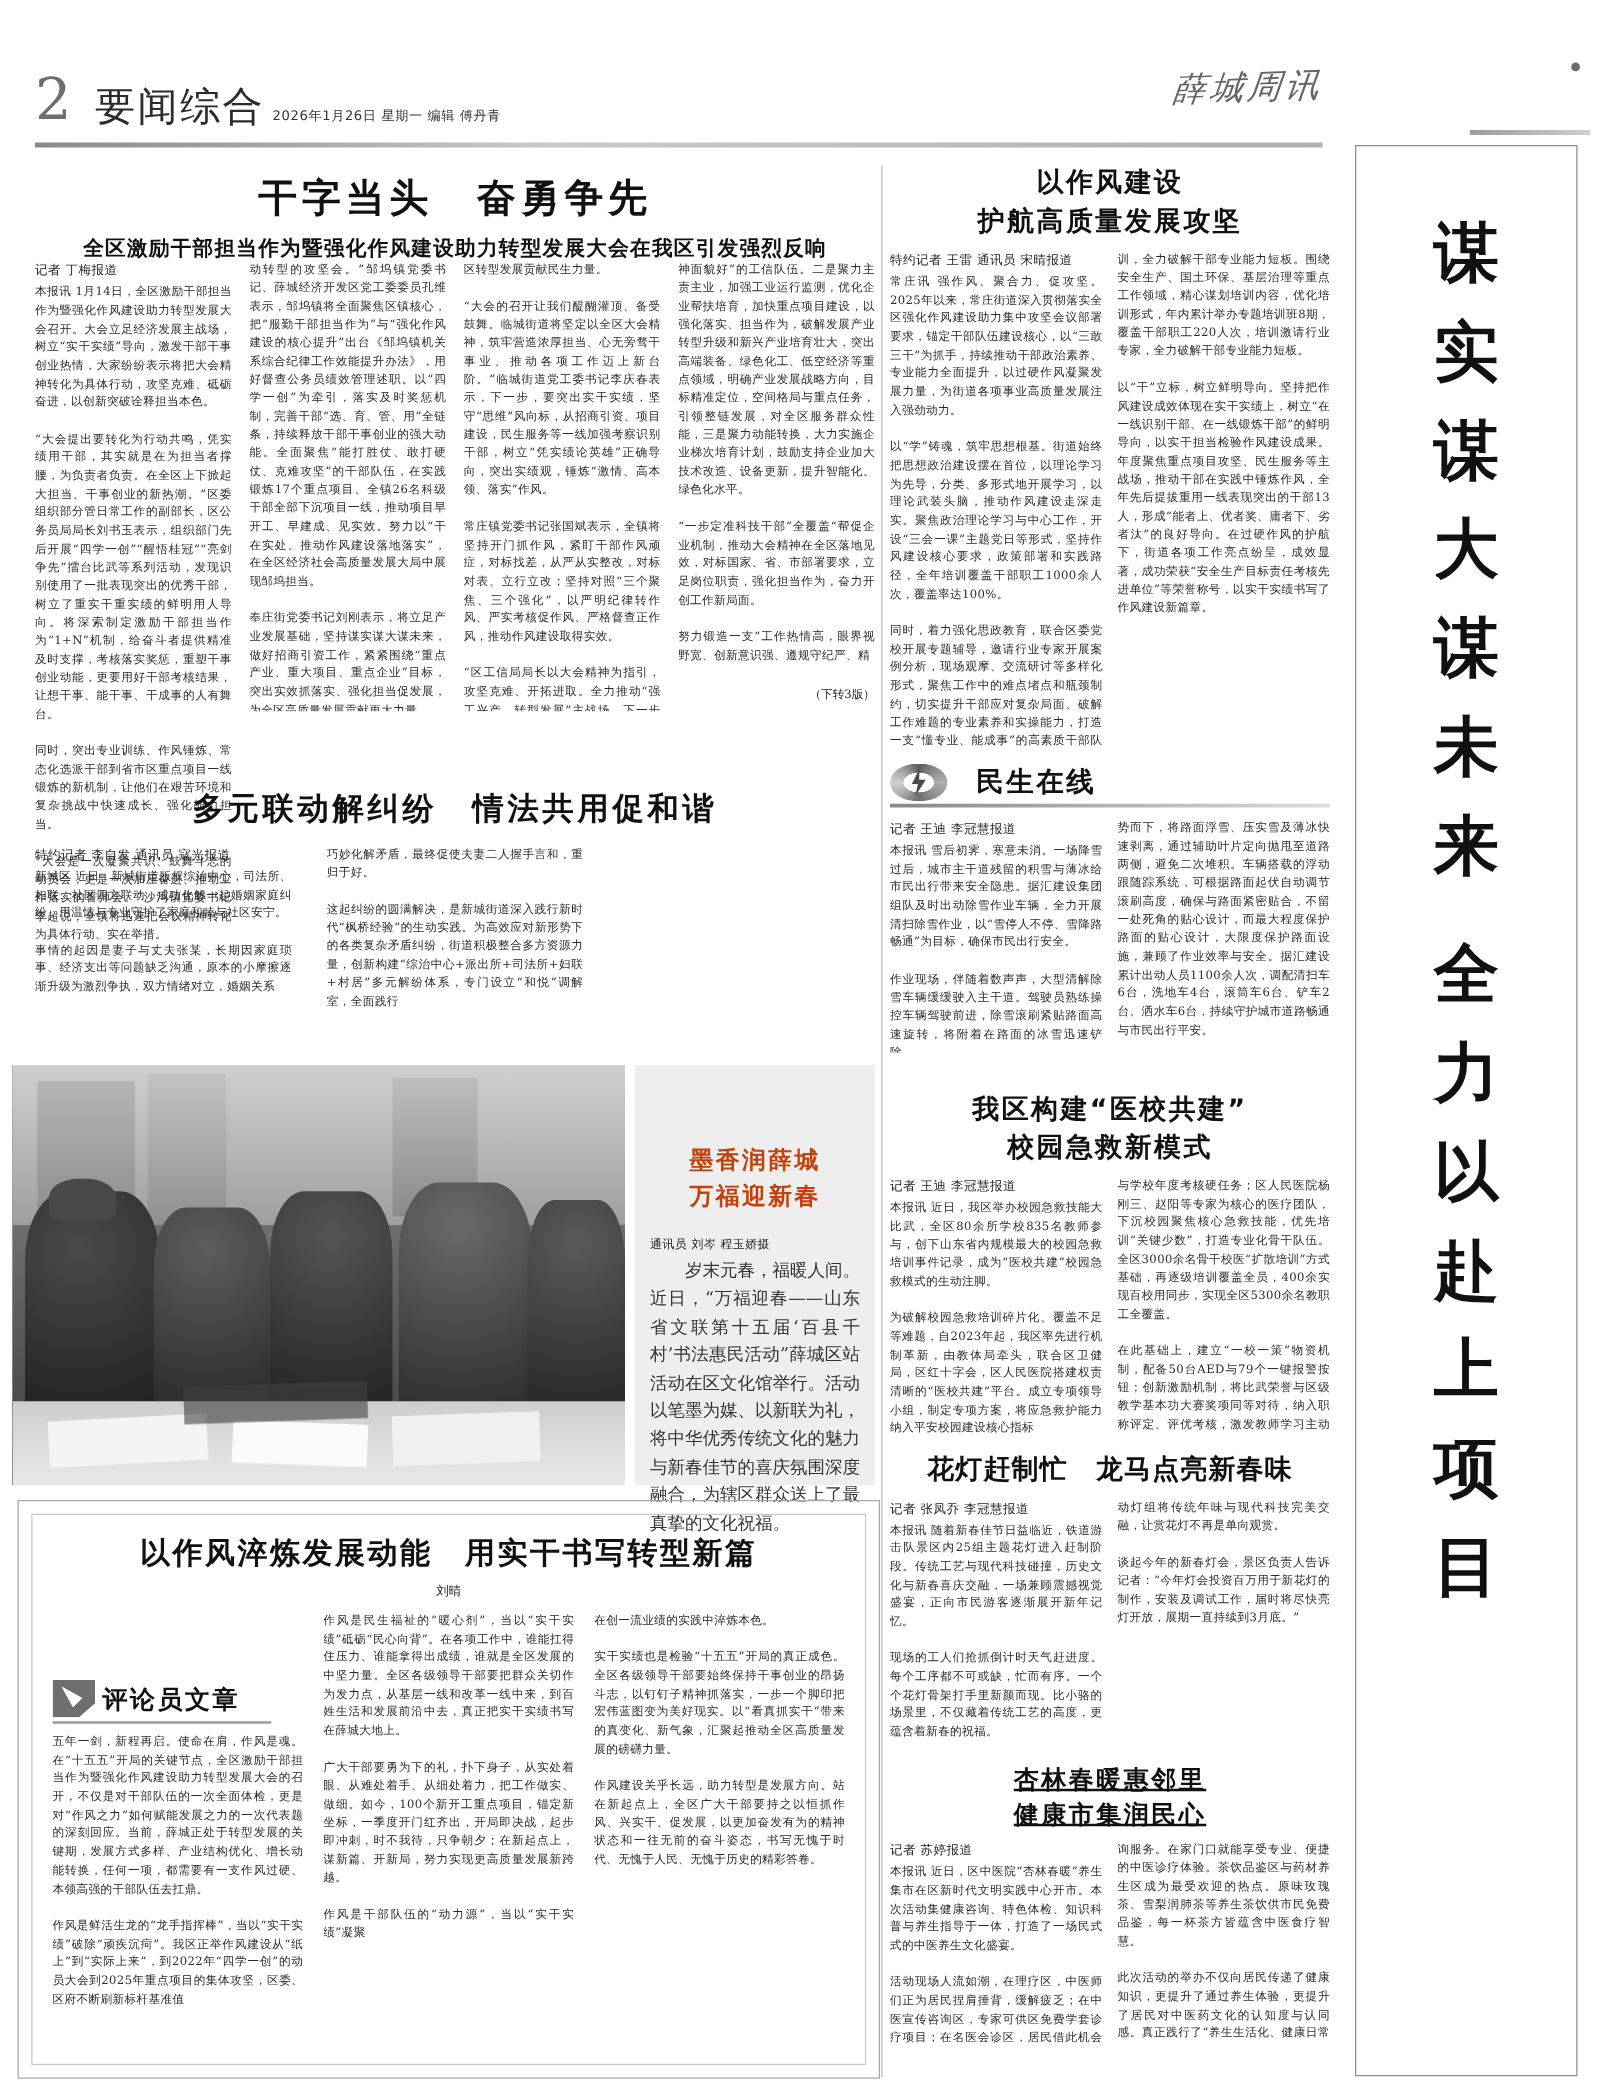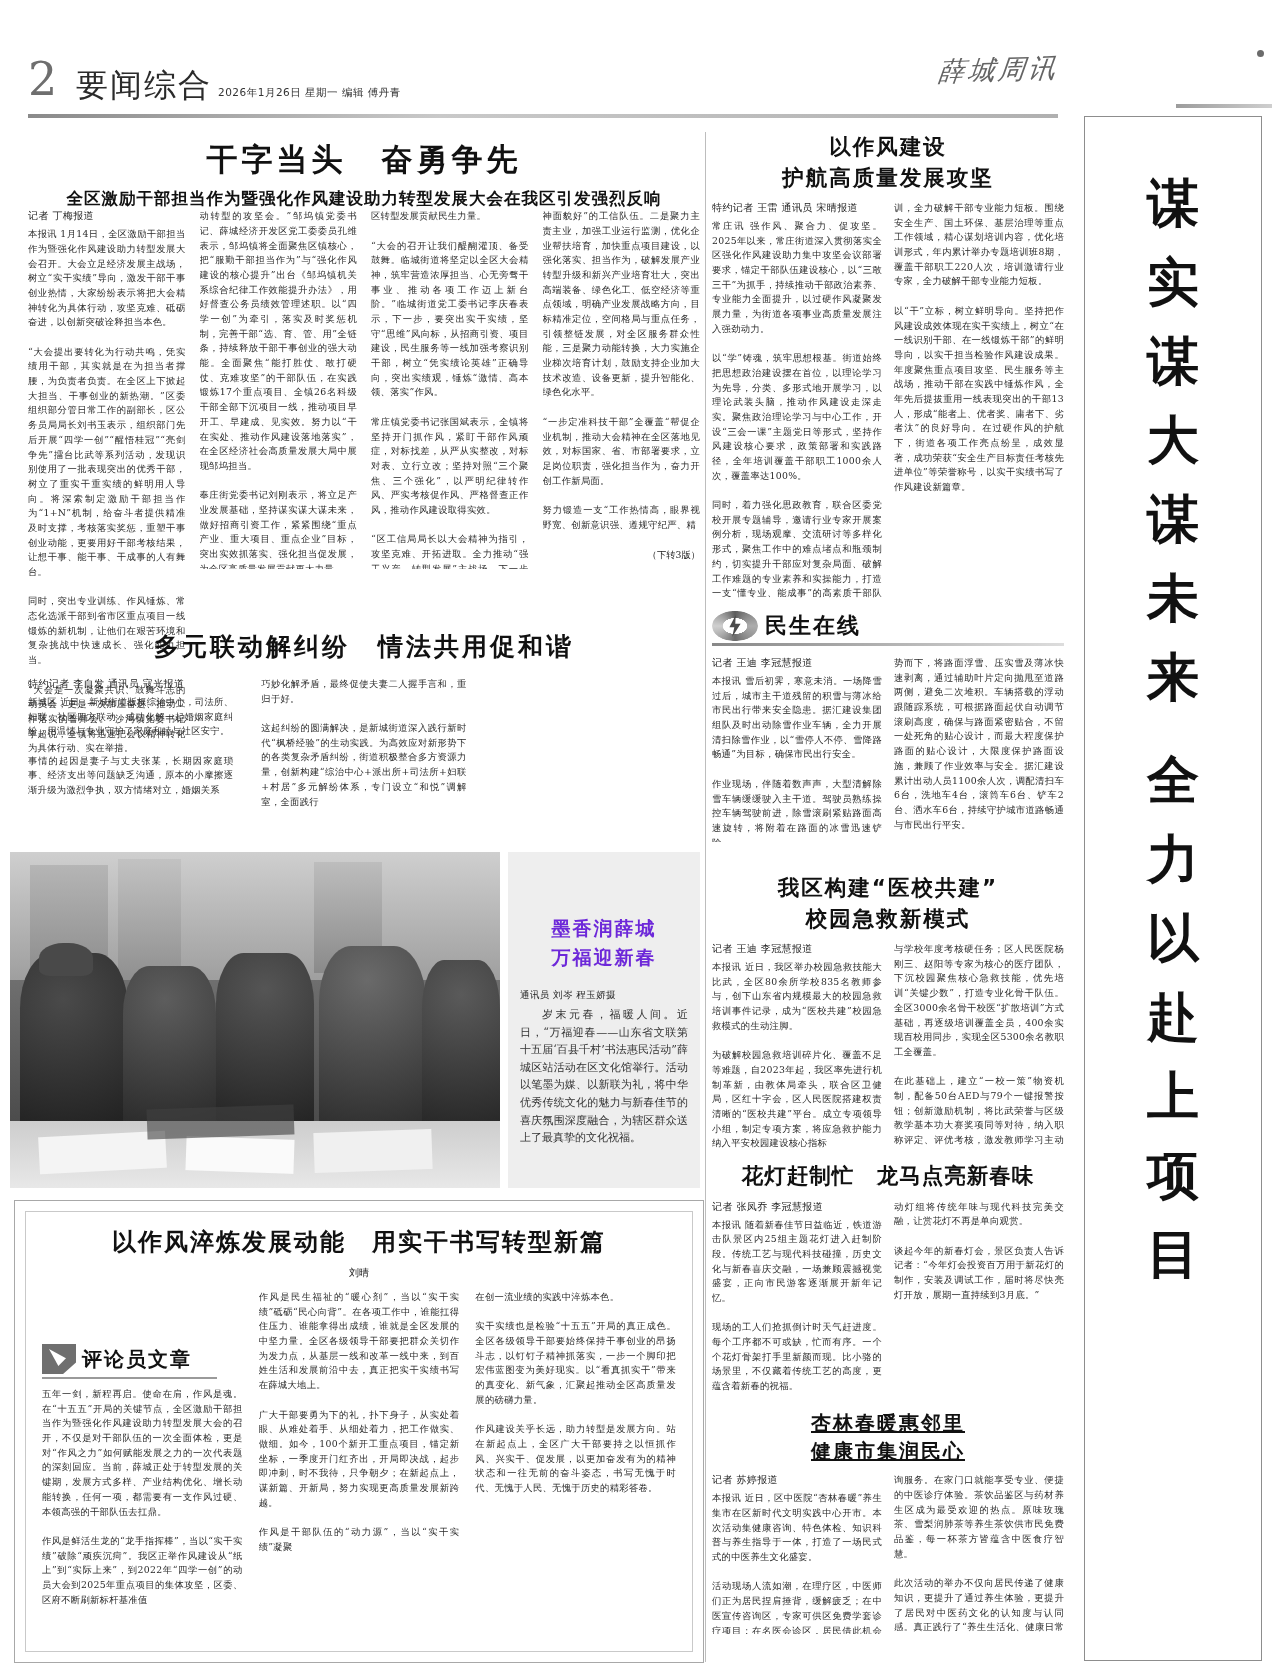--- a/index.html
+++ b/index.html
@@ -95,27 +95,27 @@
     position:relative; overflow:hidden;
     filter:grayscale(1);
   }
   .ph { position:absolute; filter:blur(.3px); }
 
   .caption-box {
     position:absolute; left:508px; top:852px; width:192px; height:336px;
     background:#eeeeee; padding:10px 12px;
   }
   .caption-box h3 {
-    font-size:19px; font-weight:700; color:#6d28d9; text-align:center;
+    font-size:19px; font-weight:700; color:#c2410c; text-align:center;
     letter-spacing:2px; line-height:1.5; margin-top:52px;
     font-family:"DejaVu Serif","Liberation Serif",serif;
   }
   .caption-byline { margin-top:18px; font-size:9.5px; text-align:left; }
   .caption-body {
-    margin-top:4px; font-size:11px; line-height:1.6; color:#333;
+    margin-top:4px; font-size:14px; line-height:1.6; color:#333;
     text-align:justify; font-family:"DejaVu Serif","Liberation Serif",serif;
   }
 
   
   .commentary {
     position:absolute; left:14px; top:1200px; width:690px; height:463px;
     border:1px solid #a8a8a8; padding:10px;
   }
   .commentary .inner { border:1px solid #c9c9c9; height:100%; padding:14px 16px; }
   .commentary h1 { font-size:24px; letter-spacing:2px; }
@@ -139,21 +139,21 @@
   .comm-cols { display:flex; gap:16px; margin-top:10px; height:325px; }
   .comm-cols > div { flex:1; }
   .comm-cols > div:first-child { padding-top:42px; }
 
   
   .rightcol { position:absolute; left:712px; top:132px; width:352px; }
   .rc-story h1 { font-size:21.5px; letter-spacing:2px; line-height:1.4; }
   .rc-cols { display:flex; gap:12px; margin-top:8px; }
   .rc-cols > div { flex:1; }
 
-  .msol-header { display:flex; align-items:flex-start; gap:7px; margin-top:10px; }
+  .msol-header { display:flex; align-items:flex-start; gap:23px; margin-top:10px; }
   .msol-logo {
     width:46px; height:30px; position:relative;
   }
   .msol-logo .ring {
     position:absolute; inset:0; border-radius:50%/55%;
     background:conic-gradient(#5c5c5c,#adadad,#6b6b6b,#d0d0d0,#5c5c5c);
     -webkit-mask:radial-gradient(closest-side,transparent 52%,#000 54%);
             mask:radial-gradient(closest-side,transparent 52%,#000 54%);
   }
   .msol-logo .bolt {

